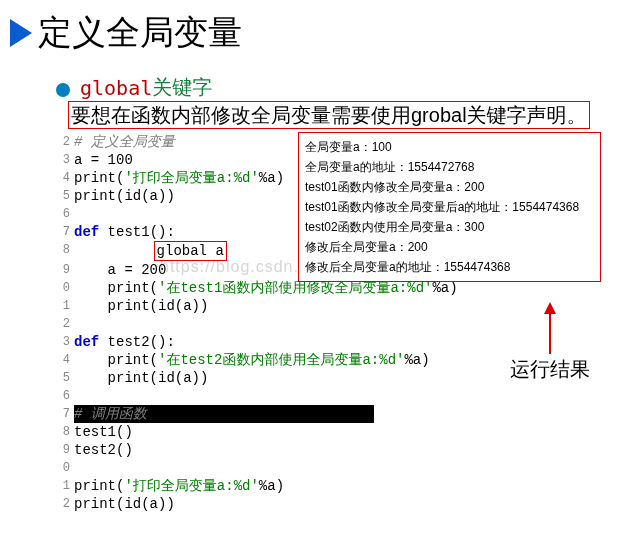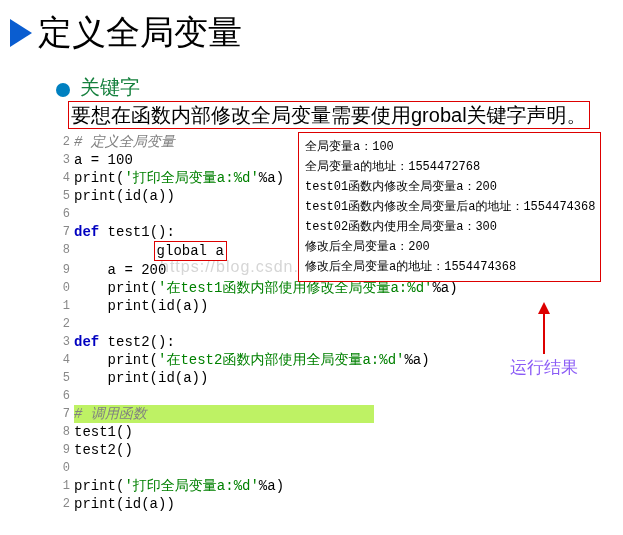--- a/index.html
+++ b/index.html
@@ -80,32 +80,32 @@
   .c-kw { color: #0000c0; font-weight: bold; }
   .c-str { color: #008000; }
   .c-id { color: #000; }
   .boxed-global {
     border: 1px solid #d00;
     padding: 0 2px;
     display: inline-block;
     margin-left: 46px;
   }
   .hl-line {
-    background: #bef264;
+    background: #000000;
     display: inline-block;
     min-width: 300px;
   }
   .output-box {
     position: absolute;
     top: 132px;
     left: 298px;
     width: 303px;
     border: 1px solid #d00;
     background: #fff;
-    font-family: Liberation Mono, monospace;
+    font-family: Liberation Sans, sans-serif;
     font-size: 12px;
     line-height: 20px;
     padding: 4px 6px;
     box-sizing: border-box;
   }
   .output-box div { white-space: nowrap; }
   .watermark {
     position: absolute;
     top: 258px;
     left: 160px;
@@ -130,35 +130,36 @@
     border-left: 6px solid transparent;
     border-right: 6px solid transparent;
     border-bottom: 12px solid #d00;
   }
   .arrow-shaft {
     width: 2px;
     height: 40px;
     background: #d00;
   }
   .arrow-label {
-    color: #8b5cf6;
-    font-size: 17px;
+    color: #000000;
+    font-size: 20px;
     margin-top: 2px;
   }
 </style>
 </head>
 <body>
 
 <div class="heading-row">
   <div class="triangle-main"></div>
   <div class="main-title">定义全局变量</div>
 </div>
 
 <div class="sub-row">
   <div class="dot"></div>
+  <span class="kw-red">global</span>
   <span class="kw-black">关键字</span>
 </div>
 
 <div>
   <span class="desc-line">要想在函数内部修改全局变量需要使用grobal关键字声明。</span>
 </div>
 
 <div class="watermark">https://blog.csdn.net/</div>
 
 <div class="code-area">

